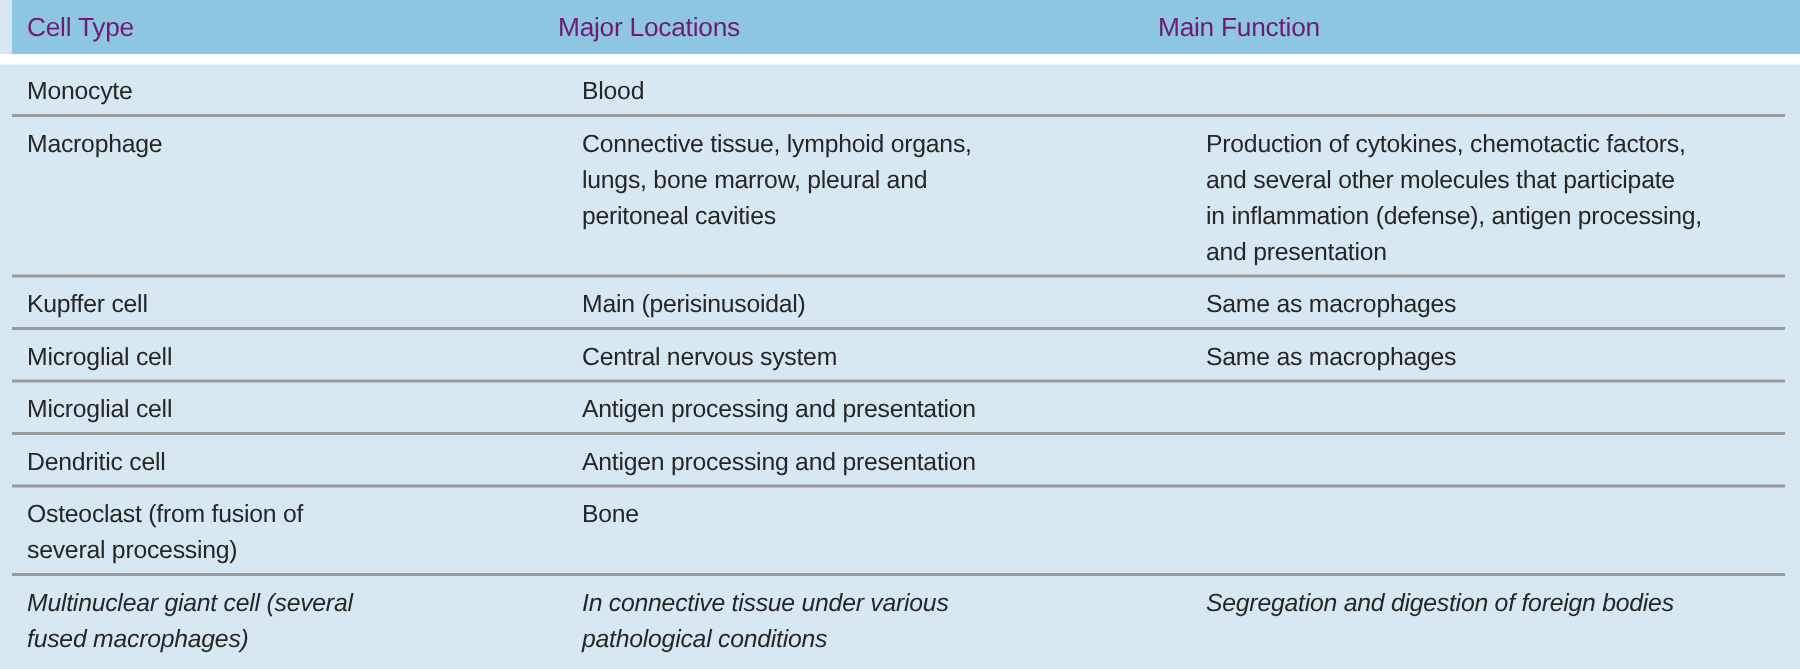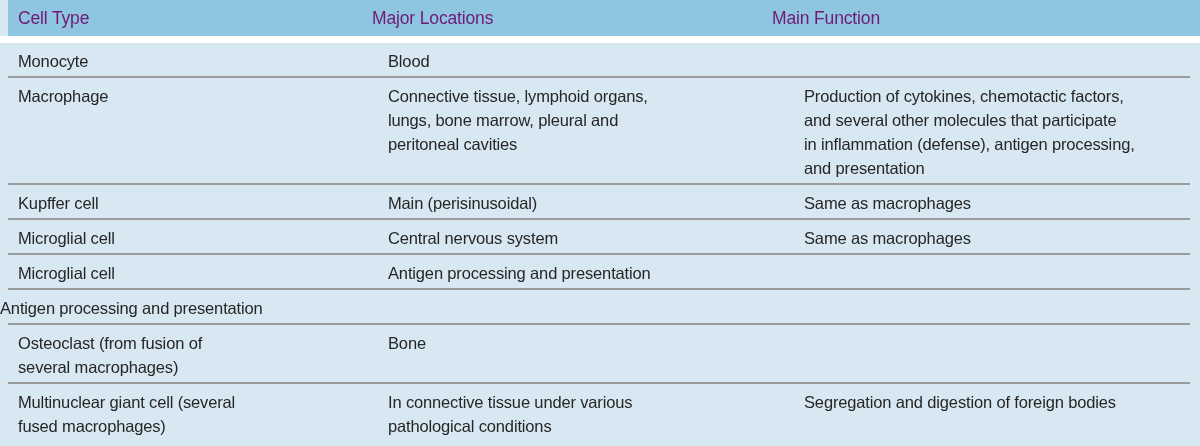--- a/index.html
+++ b/index.html
@@ -61,20 +61,21 @@
   }
   .row .cell {
     font-size: 16.5px;
     line-height: 24px;
     white-space: pre-line;
   }
   .row .cell.c1 { padding-left: 18px; }
   .row .cell.c3 { padding-right: 10px; }
   .row.last {
     flex: 1;
+    font-style: italic;
   }
   .sep {
     height: 2px;
     background: #9b9b9b;
     margin-left: 8px;
     margin-right: 10px;
     flex: none;
   }
 </style>
 </head>
@@ -124,27 +125,28 @@
     </div>
     <div class="sep"></div>
 
     <div class="row">
       <div class="cell c1">Microglial cell</div>
       <div class="cell c3">Antigen processing and presentation</div>
     </div>
     <div class="sep"></div>
 
     <div class="row">
+      <div class="cell c1">Dendritic cell</div>
       <div class="cell c3">Antigen processing and presentation</div>
     </div>
     <div class="sep"></div>
 
     <div class="row">
       <div class="cell c1">Osteoclast (from fusion of
-several macrophages)</div>
+several processing)</div>
       <div class="cell c2">Bone</div>
     </div>
     <div class="sep"></div>
 
     <div class="row last">
       <div class="cell c1">Multinuclear giant cell (several
 fused macrophages)</div>
       <div class="cell c2">In connective tissue under various
 pathological conditions</div>
       <div class="cell c3">Segregation and digestion of foreign bodies</div>

